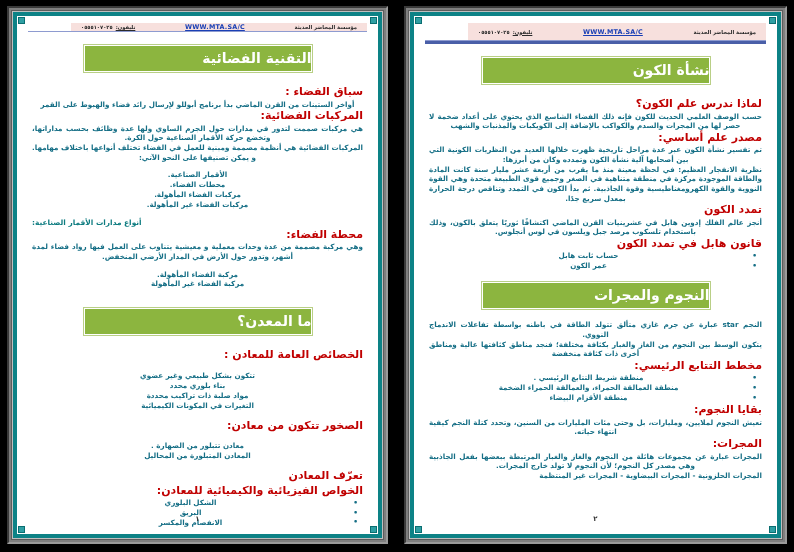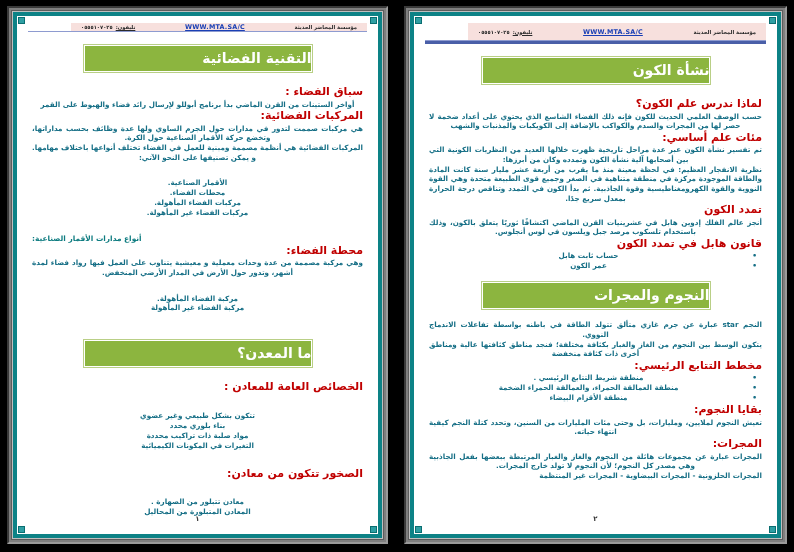--- a/index.html
+++ b/index.html
@@ -201,21 +201,21 @@
     content: "\2022";
     position: absolute;
     right: -9px;
     top: -0.5px;
     font-size: 7.4px;
     color: #166f86;
   }
 
   
   .dot-list {
-    margin: 16px;
+    margin: 8px;
     padding: 0;
     list-style: none;
   }
   .dot-list li {
     color: #166f86;
     font-weight: bold;
     font-size: 7.2px;
     line-height: 1.38;
     text-align: center;
   }
@@ -269,21 +269,21 @@
               <div class="hdr-rule"></div>
 
               <div class="banner-wrap">
                 <div class="banner">نشأة الكون</div>
               </div>
 
               <div class="content">
                 <div class="gap-6"></div>
                 <p class="h-red">لماذا ندرس علم الكون؟</p>
                 <p class="p-teal">حسب الوصف العلمي الحديث للكون فإنه ذلك الفضاء الشاسع الذي يحتوي على أعداد ضخمة لا حصر لها من المجرات والسدم والكواكب بالإضافة إلى الكويكبات والمذنبات والشهب</p>
-                <p class="h-red">مئات علم أساسي:</p>
+                <p class="h-red">مصدر علم أساسي:</p>
                 <p class="p-teal">تم تفسير نشأة الكون عبر عدة مراحل تاريخية ظهرت خلالها العديد من النظريات الكونية التي بين أصحابها آلية نشأة الكون وتمدده وكان من أبرزها:</p>
                 <p class="p-teal">نظرية الانفجار العظيم: في لحظة معينة منذ ما يقرب من أربعة عشر مليار سنة كانت المادة والطاقة الموجودة مركزة في منطقة متناهية في الصغر وجميع قوى الطبيعة متحدة وهي القوة النووية والقوة الكهرومغناطيسية وقوة الجاذبية. ثم بدأ الكون في التمدد وتناقص درجة الحرارة بمعدل سريع جدًا.</p>
                 <p class="h-red">تمدد الكون</p>
                 <p class="p-teal">أنجز عالم الفلك إدوين هابل في عشرينيات القرن الماضي اكتشافًا ثوريًا يتعلق بالكون، وذلك باستخدام تلسكوب مرصد جبل ويلسون في لوس أنجلوس.</p>
                 <p class="h-red">قانون هابل في تمدد الكون</p>
                 <ul class="bullets">
                   <li>حساب ثابت هابل</li>
                   <li>عمر الكون</li>
                 </ul>
               </div>

